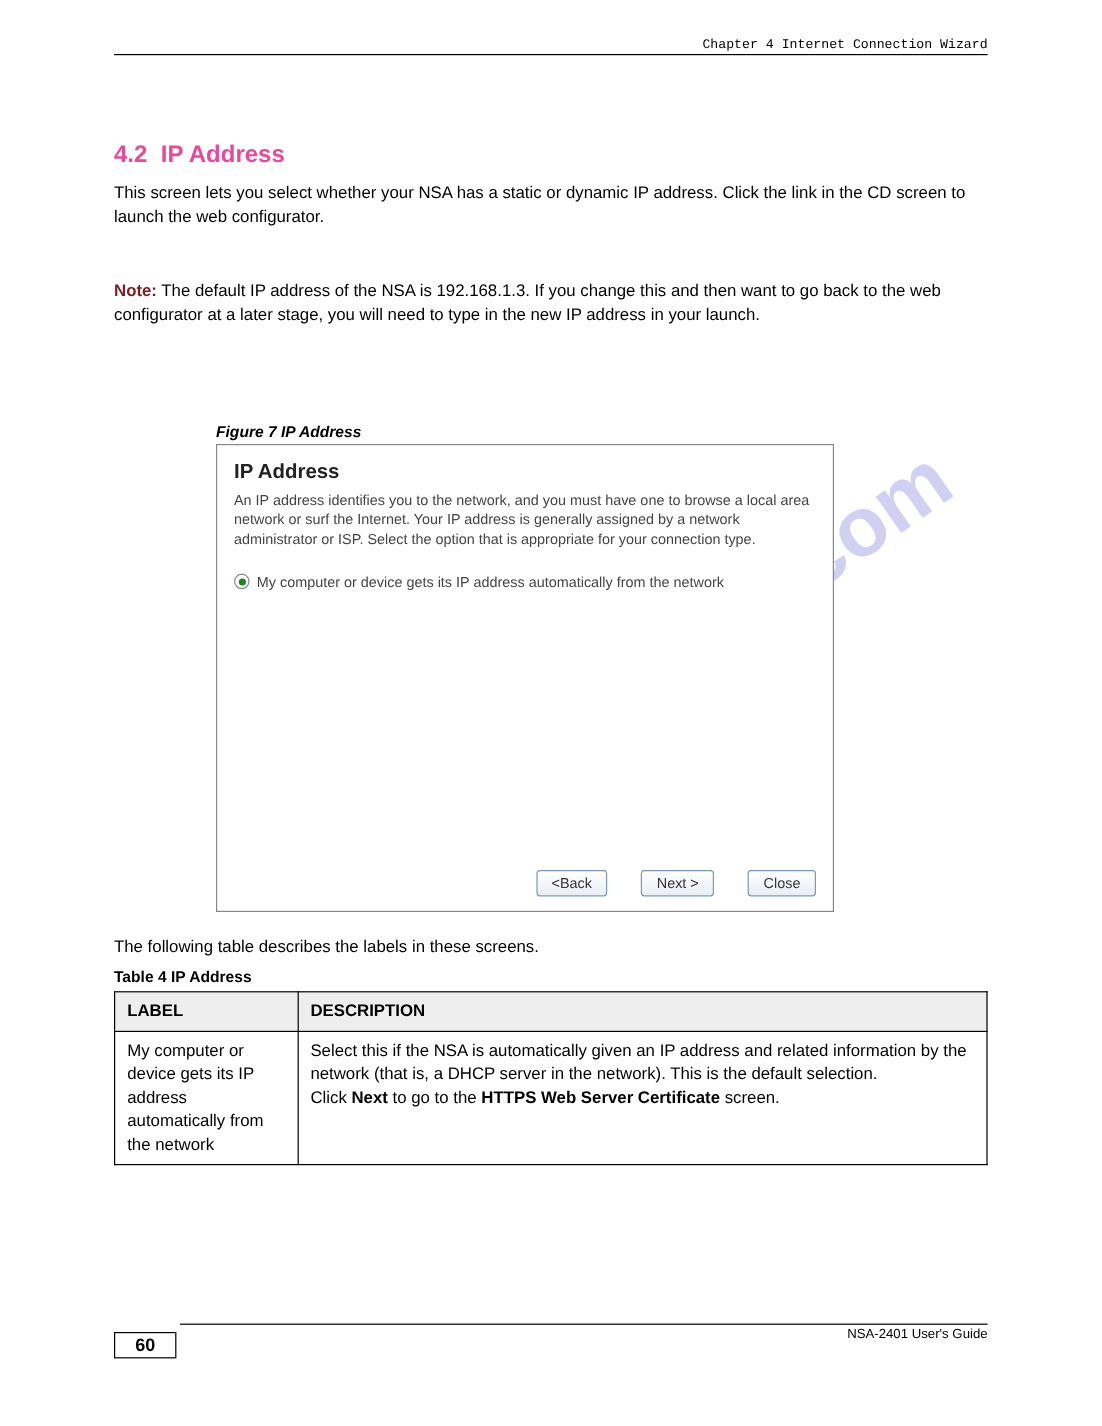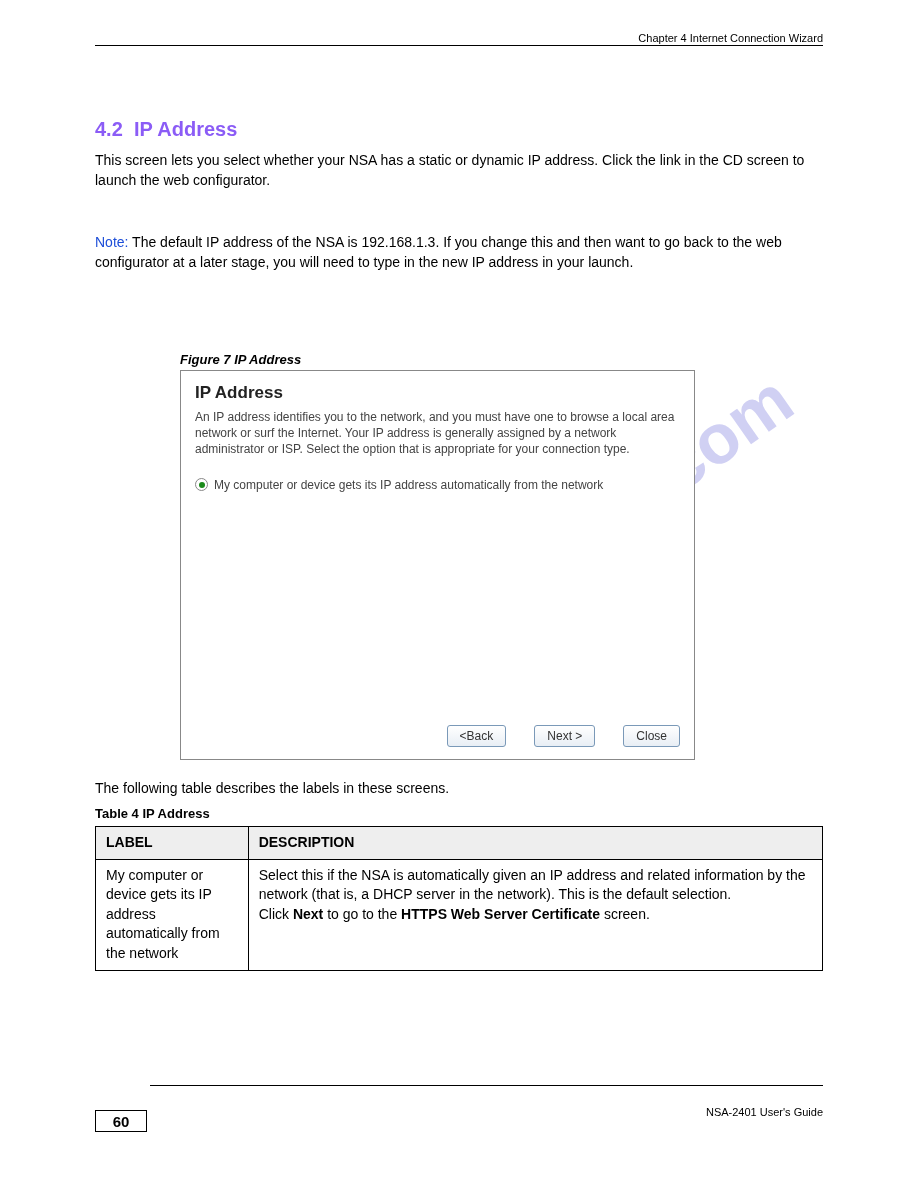--- a/index.html
+++ b/index.html
@@ -18,46 +18,47 @@
       right: 95px;
       border-top: 1px solid #000;
       font-size: 11px;
       padding-top: 0;
     }
     .chapter-text {
       position: absolute;
       top: -14px;
       right: 0;
       font-size: 11px;
+      font-family: Liberation Mono, monospace;
     }
     .section-heading {
       position: absolute;
       top: 118px;
       left: 95px;
       font-size: 20px;
       font-weight: bold;
-      color: #8b5cf6;
+      color: #ec4899;
     }
     .section-desc {
       position: absolute;
       top: 150px;
       left: 95px;
       right: 95px;
       font-size: 14px;
       line-height: 1.45;
     }
     .note-block {
       position: absolute;
       top: 232px;
       left: 95px;
       right: 95px;
       font-size: 14px;
       line-height: 1.45;
     }
-    .blue-b { color: #1d4ed8; font-weight: normal; }
+    .blue-b { color: #7f1d1d; font-weight: bold; }
     .strong { font-weight: bold; }
     .figure-caption {
       position: absolute;
       top: 352px;
       left: 180px;
       font-size: 13px;
       font-weight: bold;
       font-style: italic;
     }
     .dialog-box {
@@ -171,21 +172,21 @@
     }
     .label-col { width: 21%; }
     .footer-line {
       position: absolute;
       bottom: 70px;
       left: 150px;
       right: 95px;
       border-top: 1px solid #000;
       text-align: right;
       font-size: 11px;
-      padding-top: 20px;
+      padding-top: 2px;
     }
     .page-box {
       position: absolute;
       bottom: 56px;
       left: 95px;
       width: 52px;
       height: 22px;
       border: 1px solid #000;
       display: flex;
       align-items: center;

